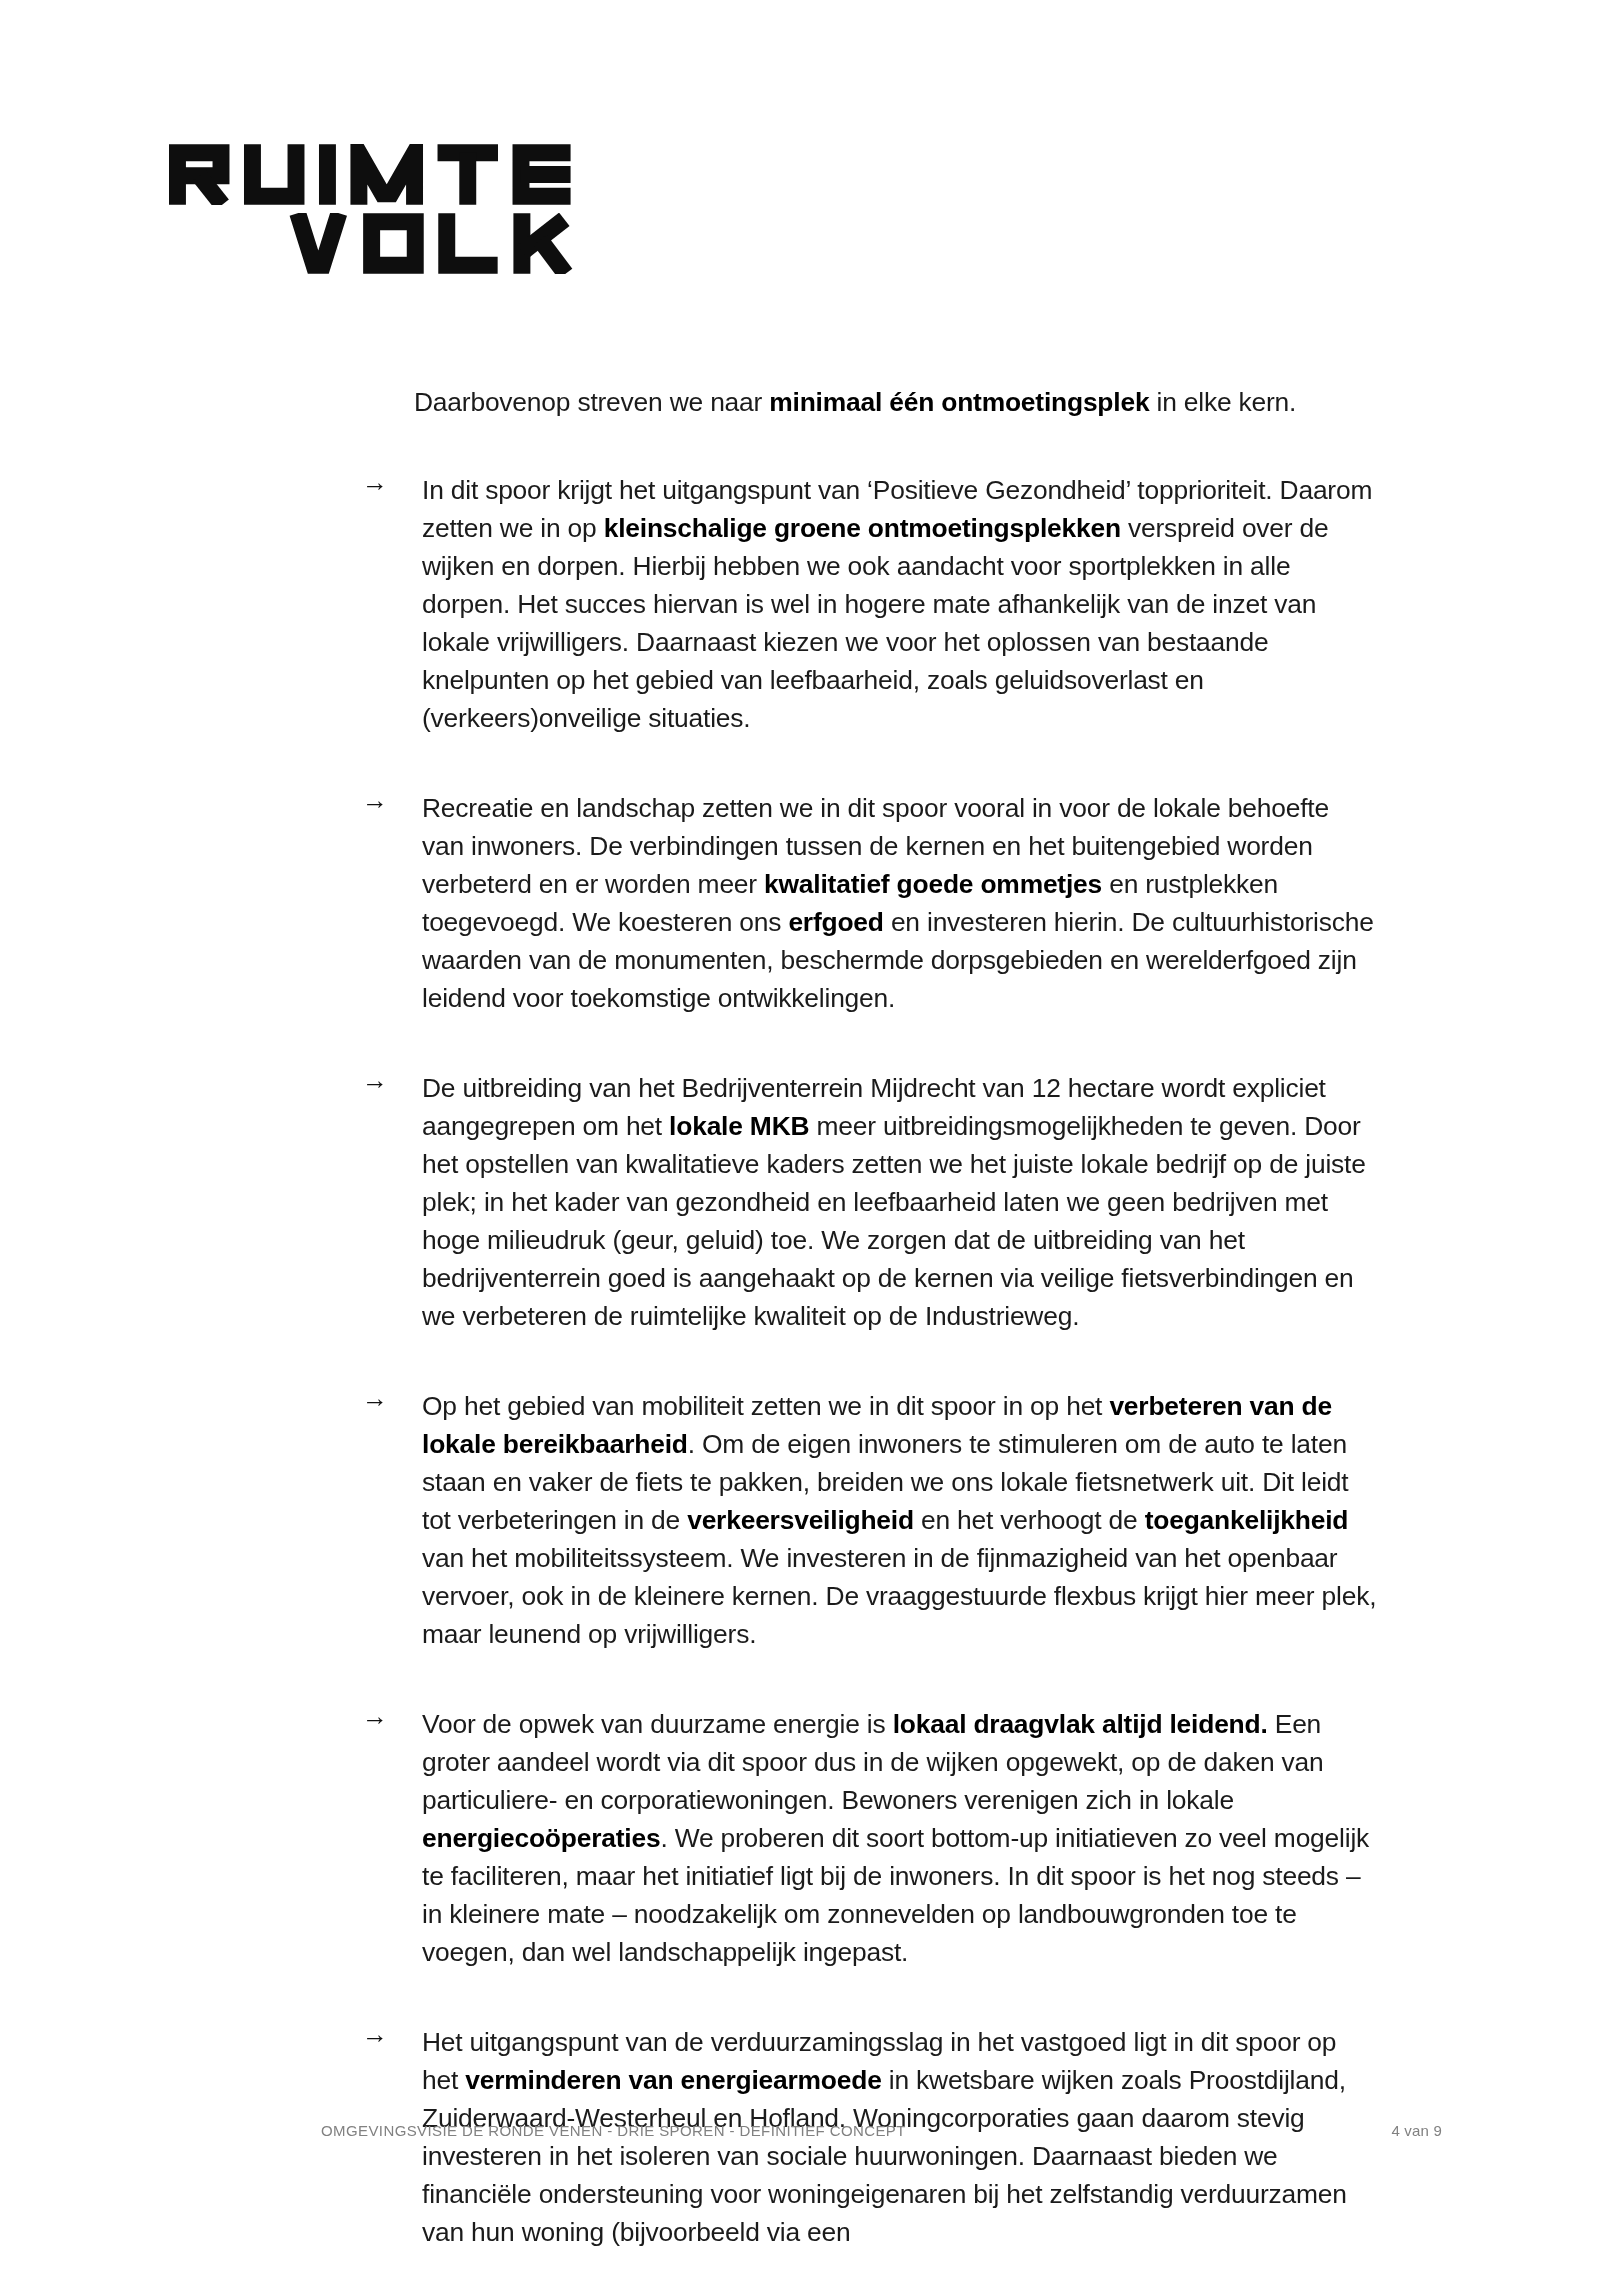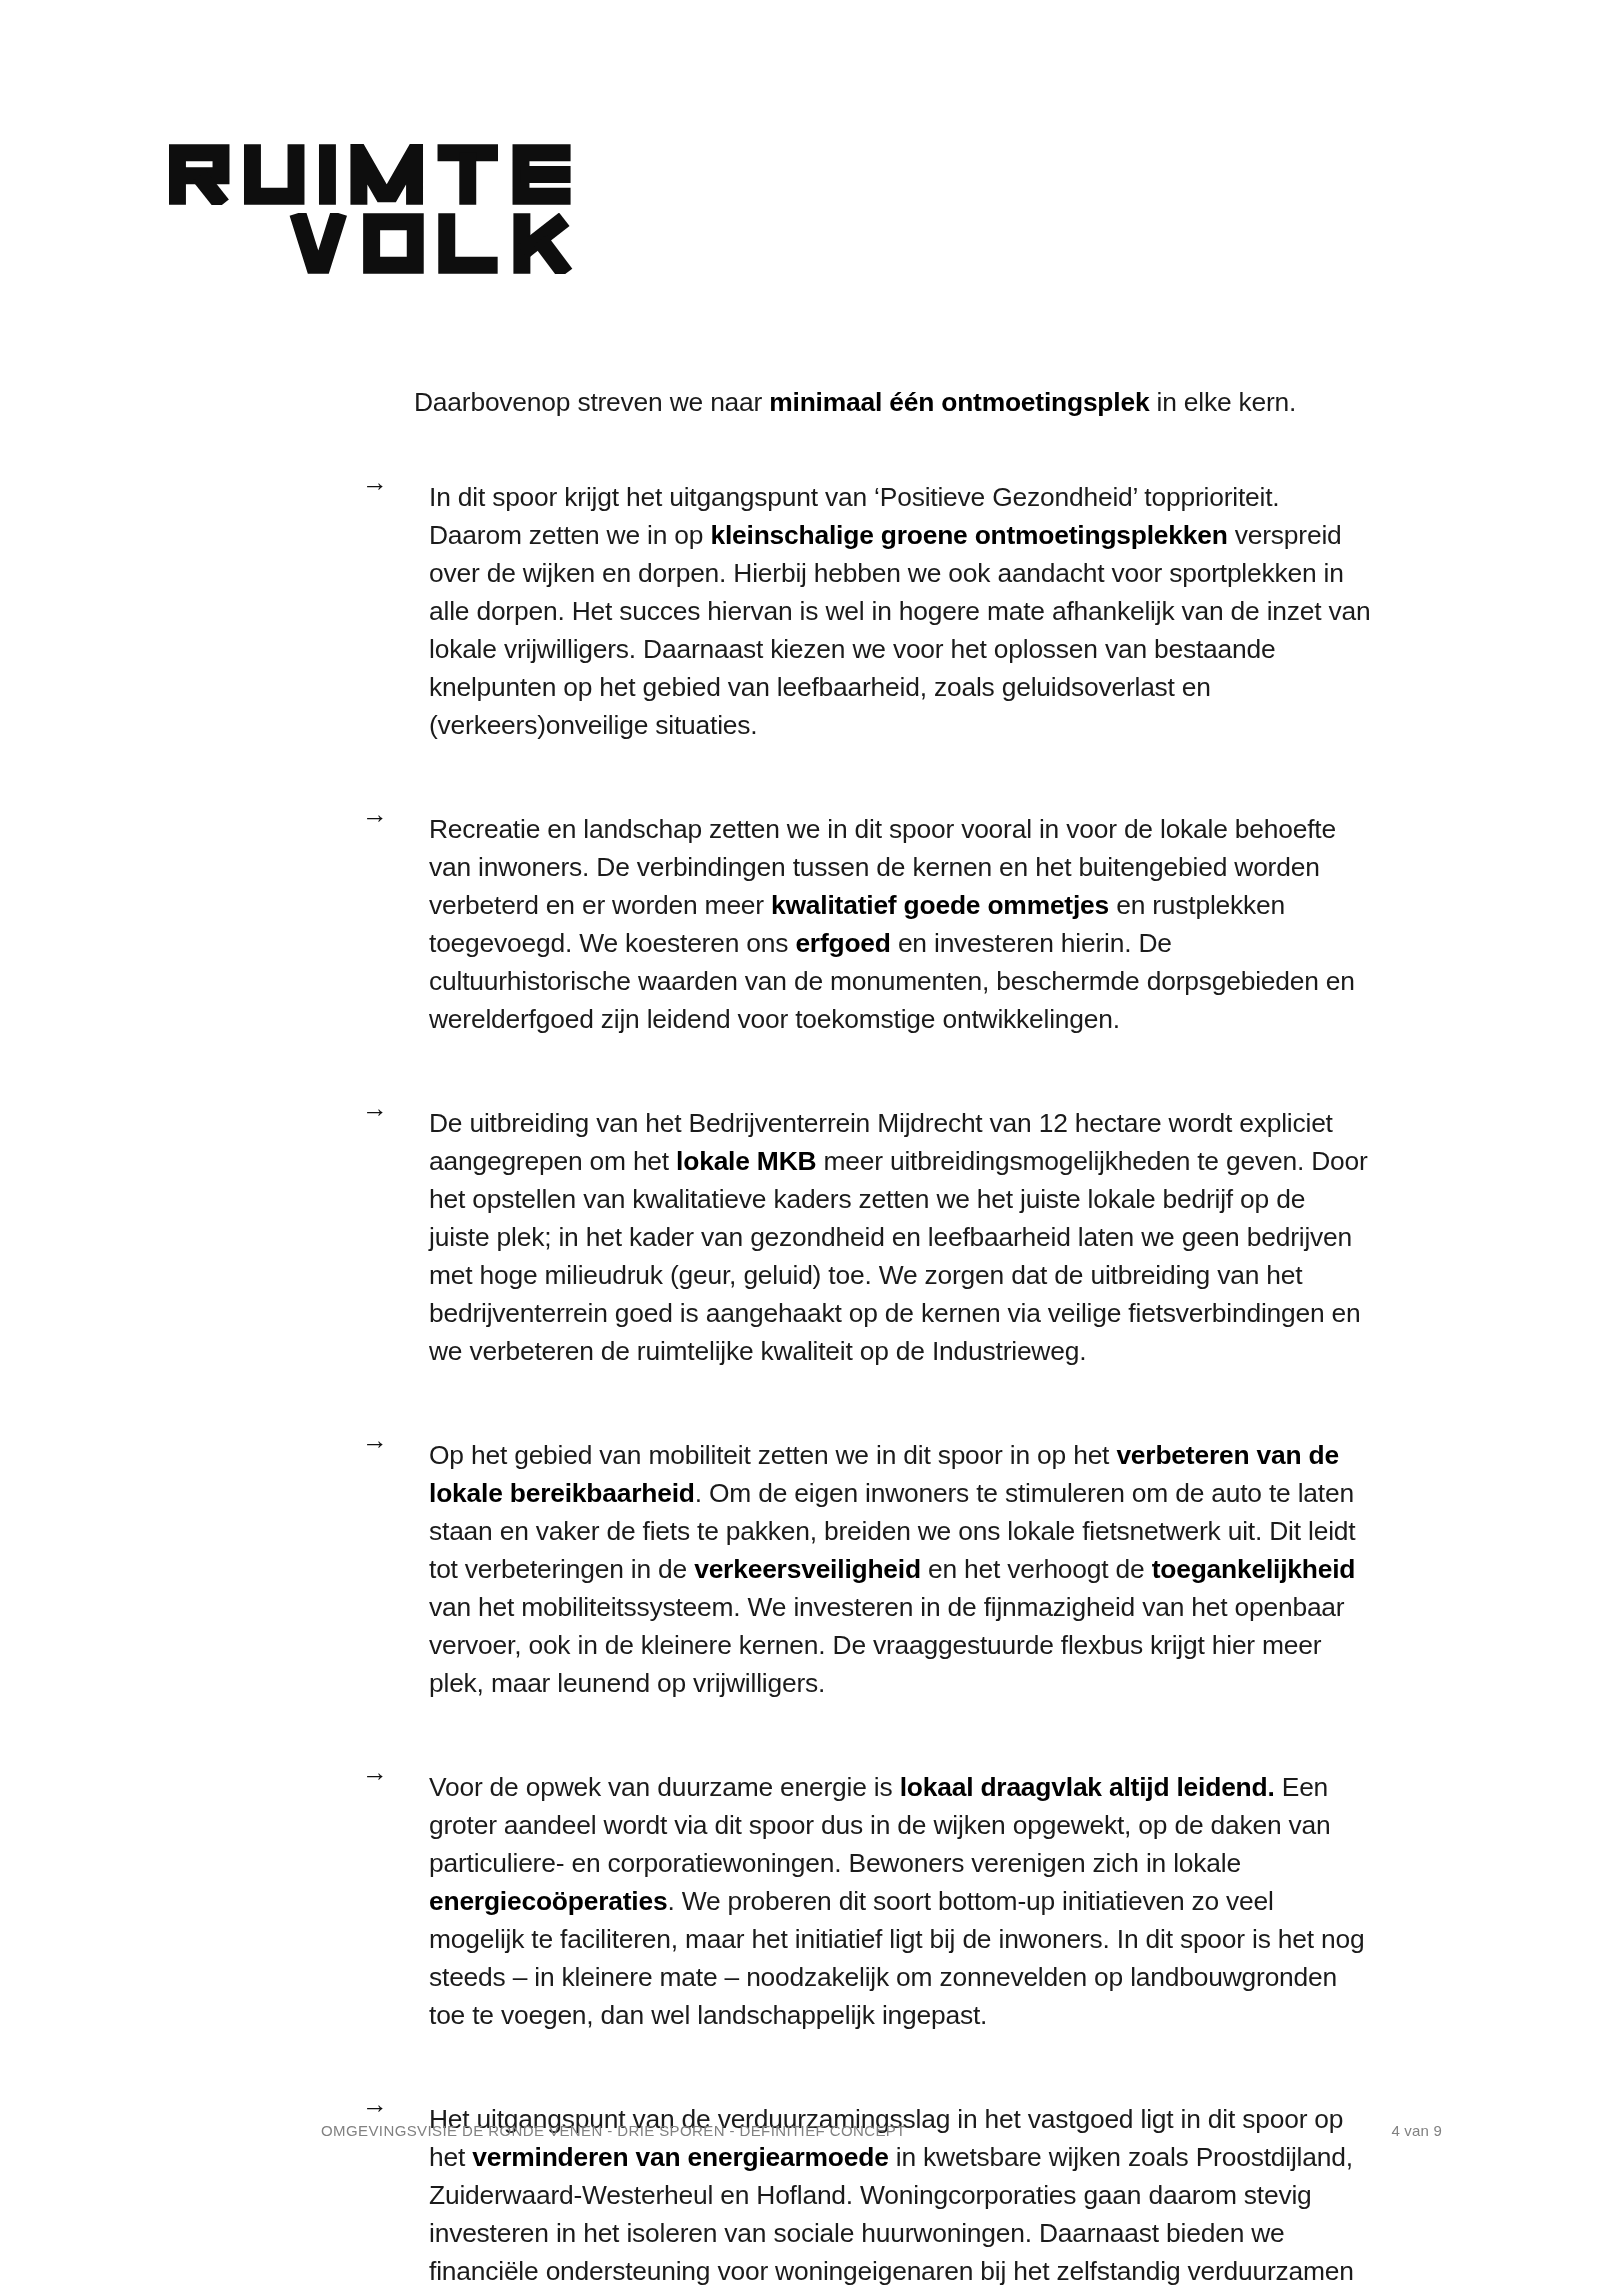--- a/index.html
+++ b/index.html
@@ -33,21 +33,21 @@
   }
   .para.intro { margin: 0 0 42px 52px; }
   .bullet { display: flex; align-items: flex-start; margin: 0 0 36px 0; }
   .bullet:last-child { margin-bottom: 0; }
   .marker {
     flex: 0 0 52px;
     font-weight: 700;
     font-size: 26px;
     color: #111111;
   }
-  .btext { margin: 15px; flex: 1; }
+  .btext { margin: 8px; flex: 1; }
   .btext b, .para b { font-weight: 700; color: #000000; }
 
   
   .footer {
     position: absolute;
     left: 321px;
     right: 220px;
     top: 2121px;
     display: flex;
     justify-content: space-between;

